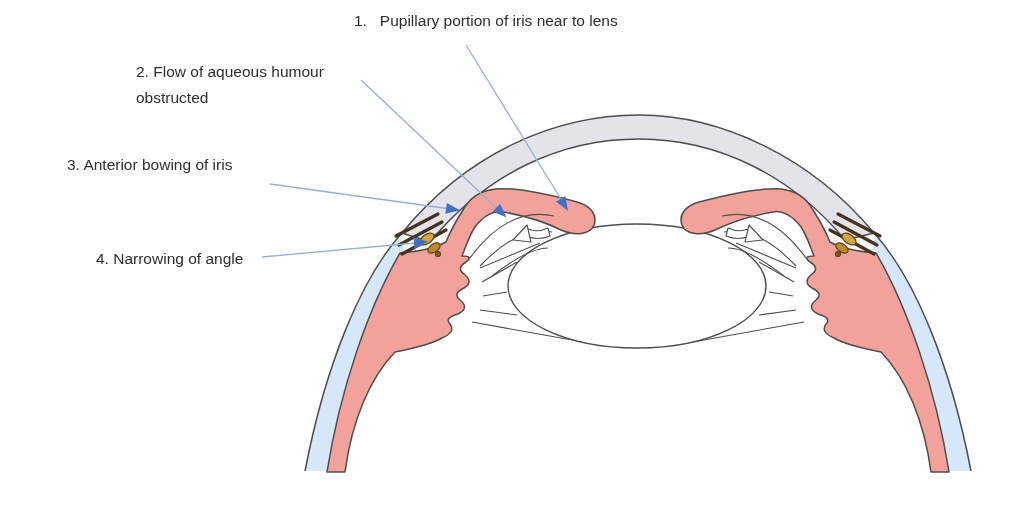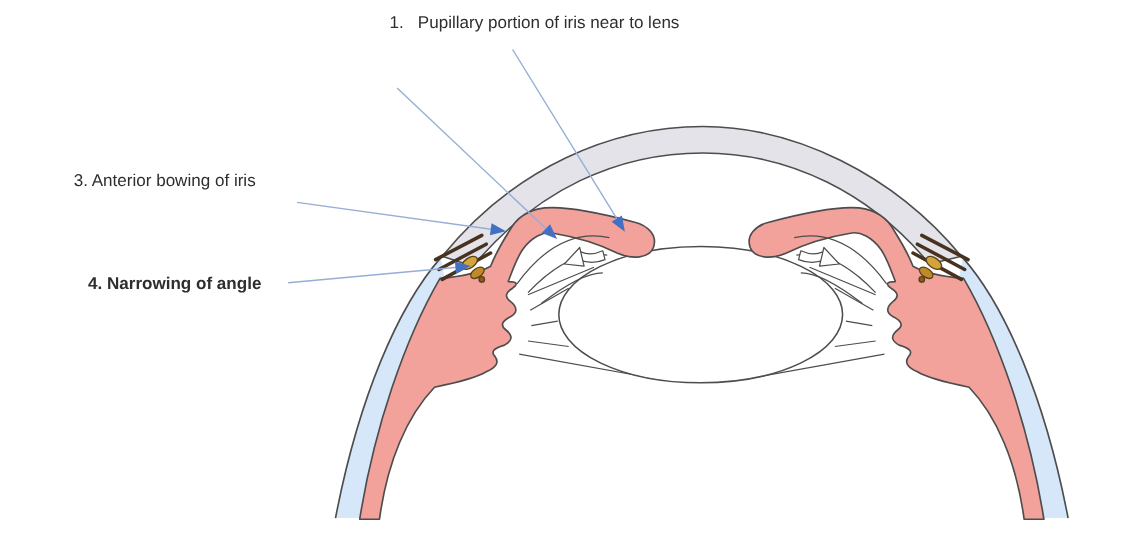--- a/index.html
+++ b/index.html
@@ -16,21 +16,21 @@
     position:absolute;
     font-size:15.5px;
     color:#2e2e2e;
     line-height:26px;
     white-space:nowrap;
   }
   .label span{display:block;}
   .lbl1{left:315px;top:8px;margin-left:39px;}
   .lbl2{left:136px;top:59px;}
   .lbl3{left:67px;top:152px;}
-  .lbl4{left:80px;top:246px;font-weight:bold;}
+  .lbl4{left:96px;top:246px;}
 </style>
 </head>
 <body>
 
 <div class="stage">
 
   <svg width="1024" height="506" viewBox="0 0 1024 506">
     <defs>
       <marker id="blueArrow" markerUnits="userSpaceOnUse" markerWidth="16" markerHeight="13" refX="13" refY="6.5" orient="auto">
         <path d="M1,1 L15,6.5 L1,12 Z" fill="#4470C4"></path>
@@ -138,20 +138,24 @@
       <path d="M 466,45 L 567,209" marker-end="url(#blueArrow)"></path>
       <path d="M 361,80 L 505,216" marker-end="url(#blueArrow)"></path>
       <path d="M 270,184 L 458,210" marker-end="url(#blueArrow)"></path>
       <path d="M 262,257 L 426,242" marker-end="url(#blueArrow)"></path>
     </g>
   </svg>
 
   <div class="label lbl1">
     <span>1.&nbsp;&nbsp;&nbsp;Pupillary portion of iris near to lens</span>
   </div>
+  <div class="label lbl2">
+    <span>2. Flow of aqueous humour</span>
+    <span>obstructed</span>
+  </div>
   <div class="label lbl3">
     <span>3. Anterior bowing of iris</span>
   </div>
   <div class="label lbl4">
     <span>4. Narrowing of angle</span>
   </div>
 
 </div>
 
 </body></html>

